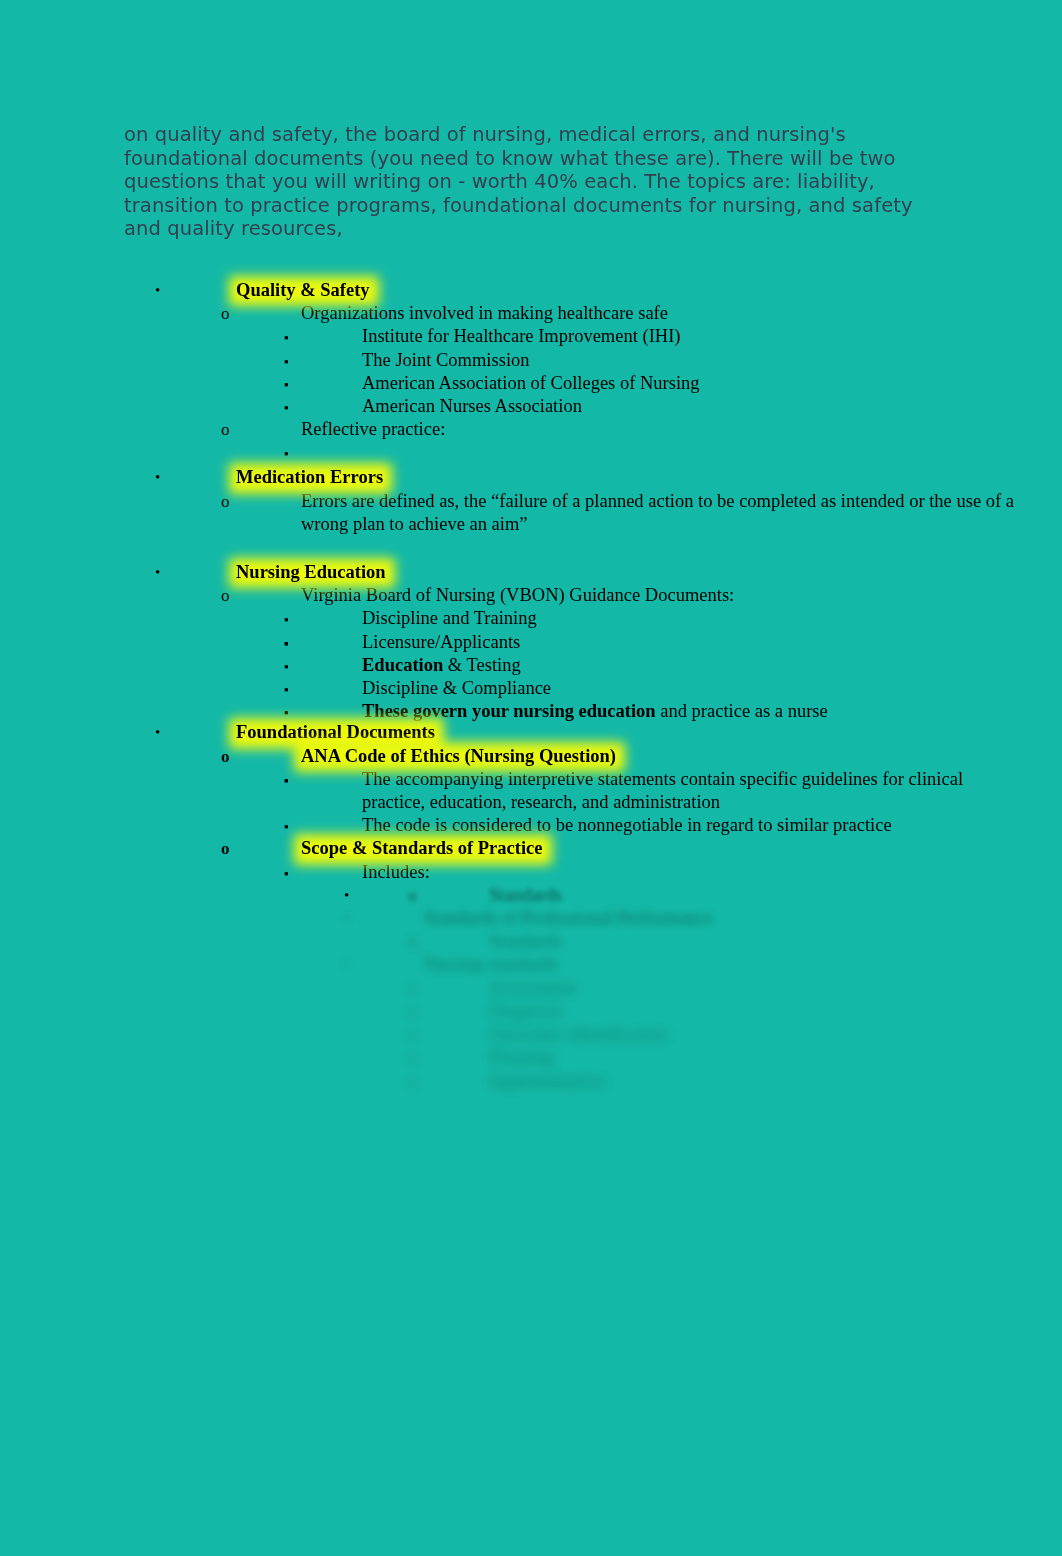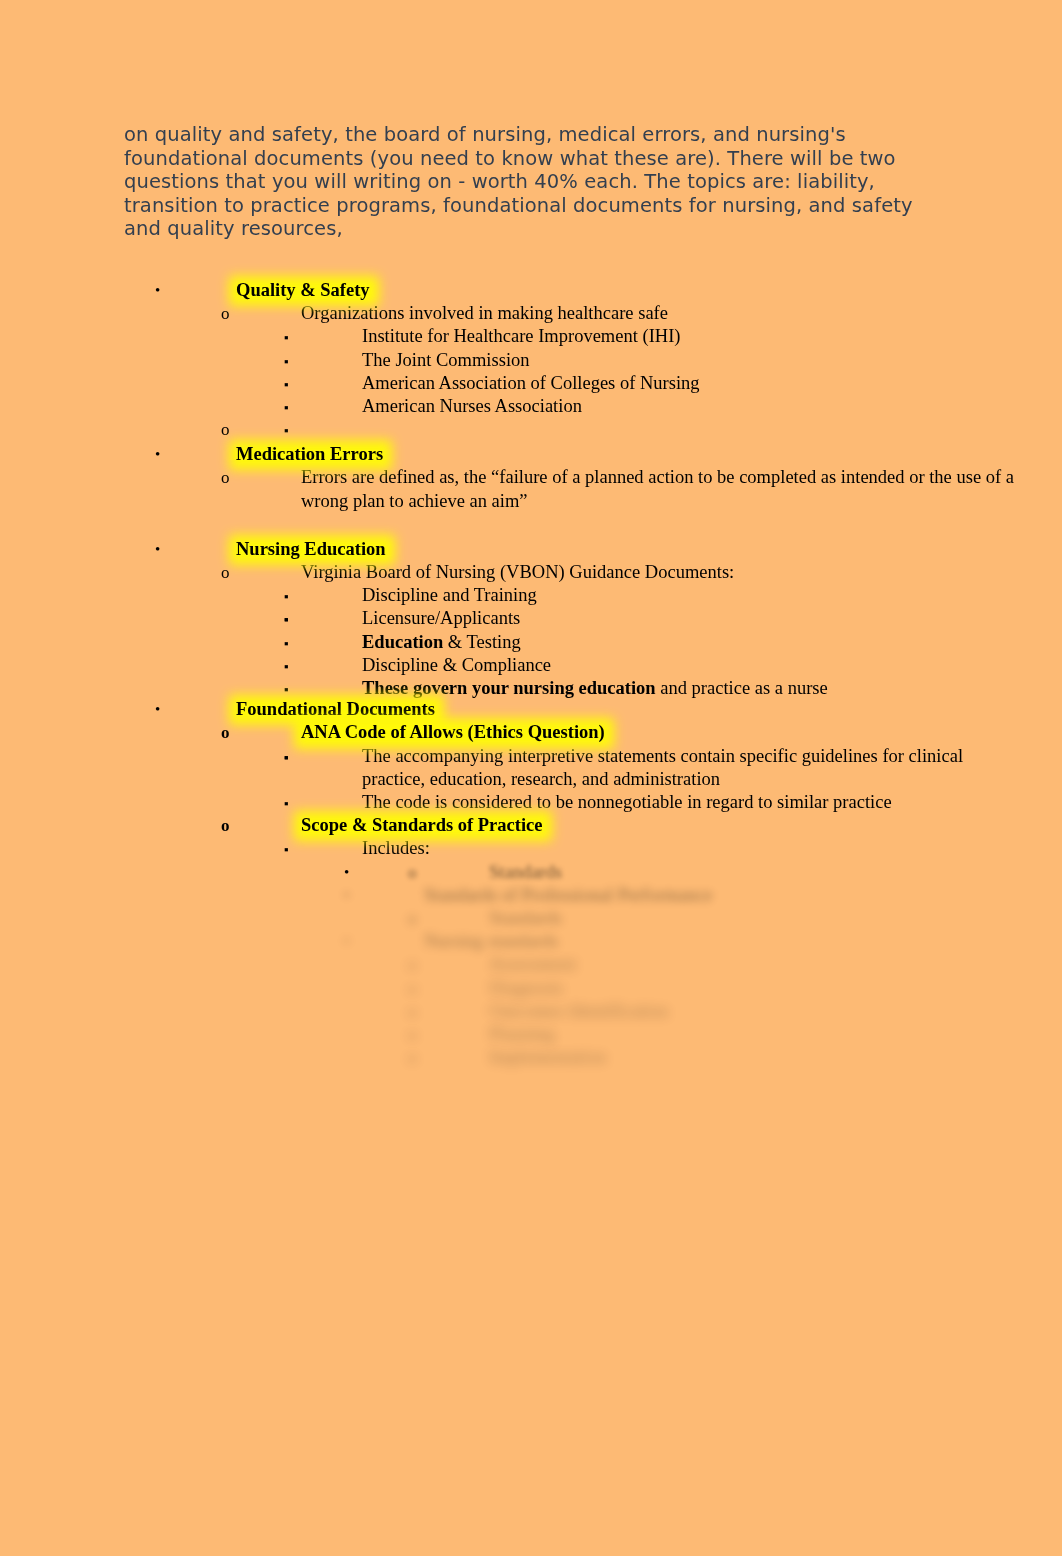--- a/index.html
+++ b/index.html
@@ -14,21 +14,21 @@
     overflow: hidden;
     font-family: "Liberation Serif", "DejaVu Serif", serif;
   }
 
   .page {
     position: absolute;
     left: 0;
     top: 0;
     width: 1062px;
     height: 1556px;
-    background: #fdba74;
+    background: #14b8a6;
   }
 
   
   .intro {
     position: absolute;
     left: 124px;
     top: 123px;
     width: 830px;
     font-family: "DejaVu Sans", "Liberation Sans", sans-serif;
     font-size: 19.5px;
@@ -152,20 +152,21 @@
       <span class="marker">▪</span>
       <span class="txt">American Association of Colleges of Nursing</span>
     </div>
     <div class="li lvl3">
       <span class="marker">▪</span>
       <span class="txt">American Nurses Association</span>
     </div>
 
     <div class="li lvl2">
       <span class="marker">o</span>
+      <span class="txt">Reflective practice:</span>
     </div>
     <div class="li lvl3">
       <span class="marker">▪</span>
     </div>
 
     <div class="li lvl1" style="margin-top:25px;">
       <span class="marker">•</span>
       <span class="txt">
         <span class="hl">Medication Errors</span>
       </span>
@@ -217,21 +218,21 @@
     <div class="li lvl1 tight" style="margin-top:-2px;">
       <span class="marker">•</span>
       <span class="txt">
         <span class="hl">Foundational Documents</span>
       </span>
     </div>
 
     <div class="li lvl2">
       <span class="marker b">o</span>
       <span class="txt">
-        <span class="hl">ANA Code of Allows (Ethics Question)</span>
+        <span class="hl">ANA Code of Ethics (Nursing Question)</span>
       </span>
     </div>
 
     <div class="li lvl3">
       <span class="marker">▪</span>
     </div>
     <div class="li lvl3">
       <span class="marker">▪</span>
       <span class="txt">The accompanying interpretive statements contain specific guidelines for clinical practice, education, research, and administration</span>
     </div>

